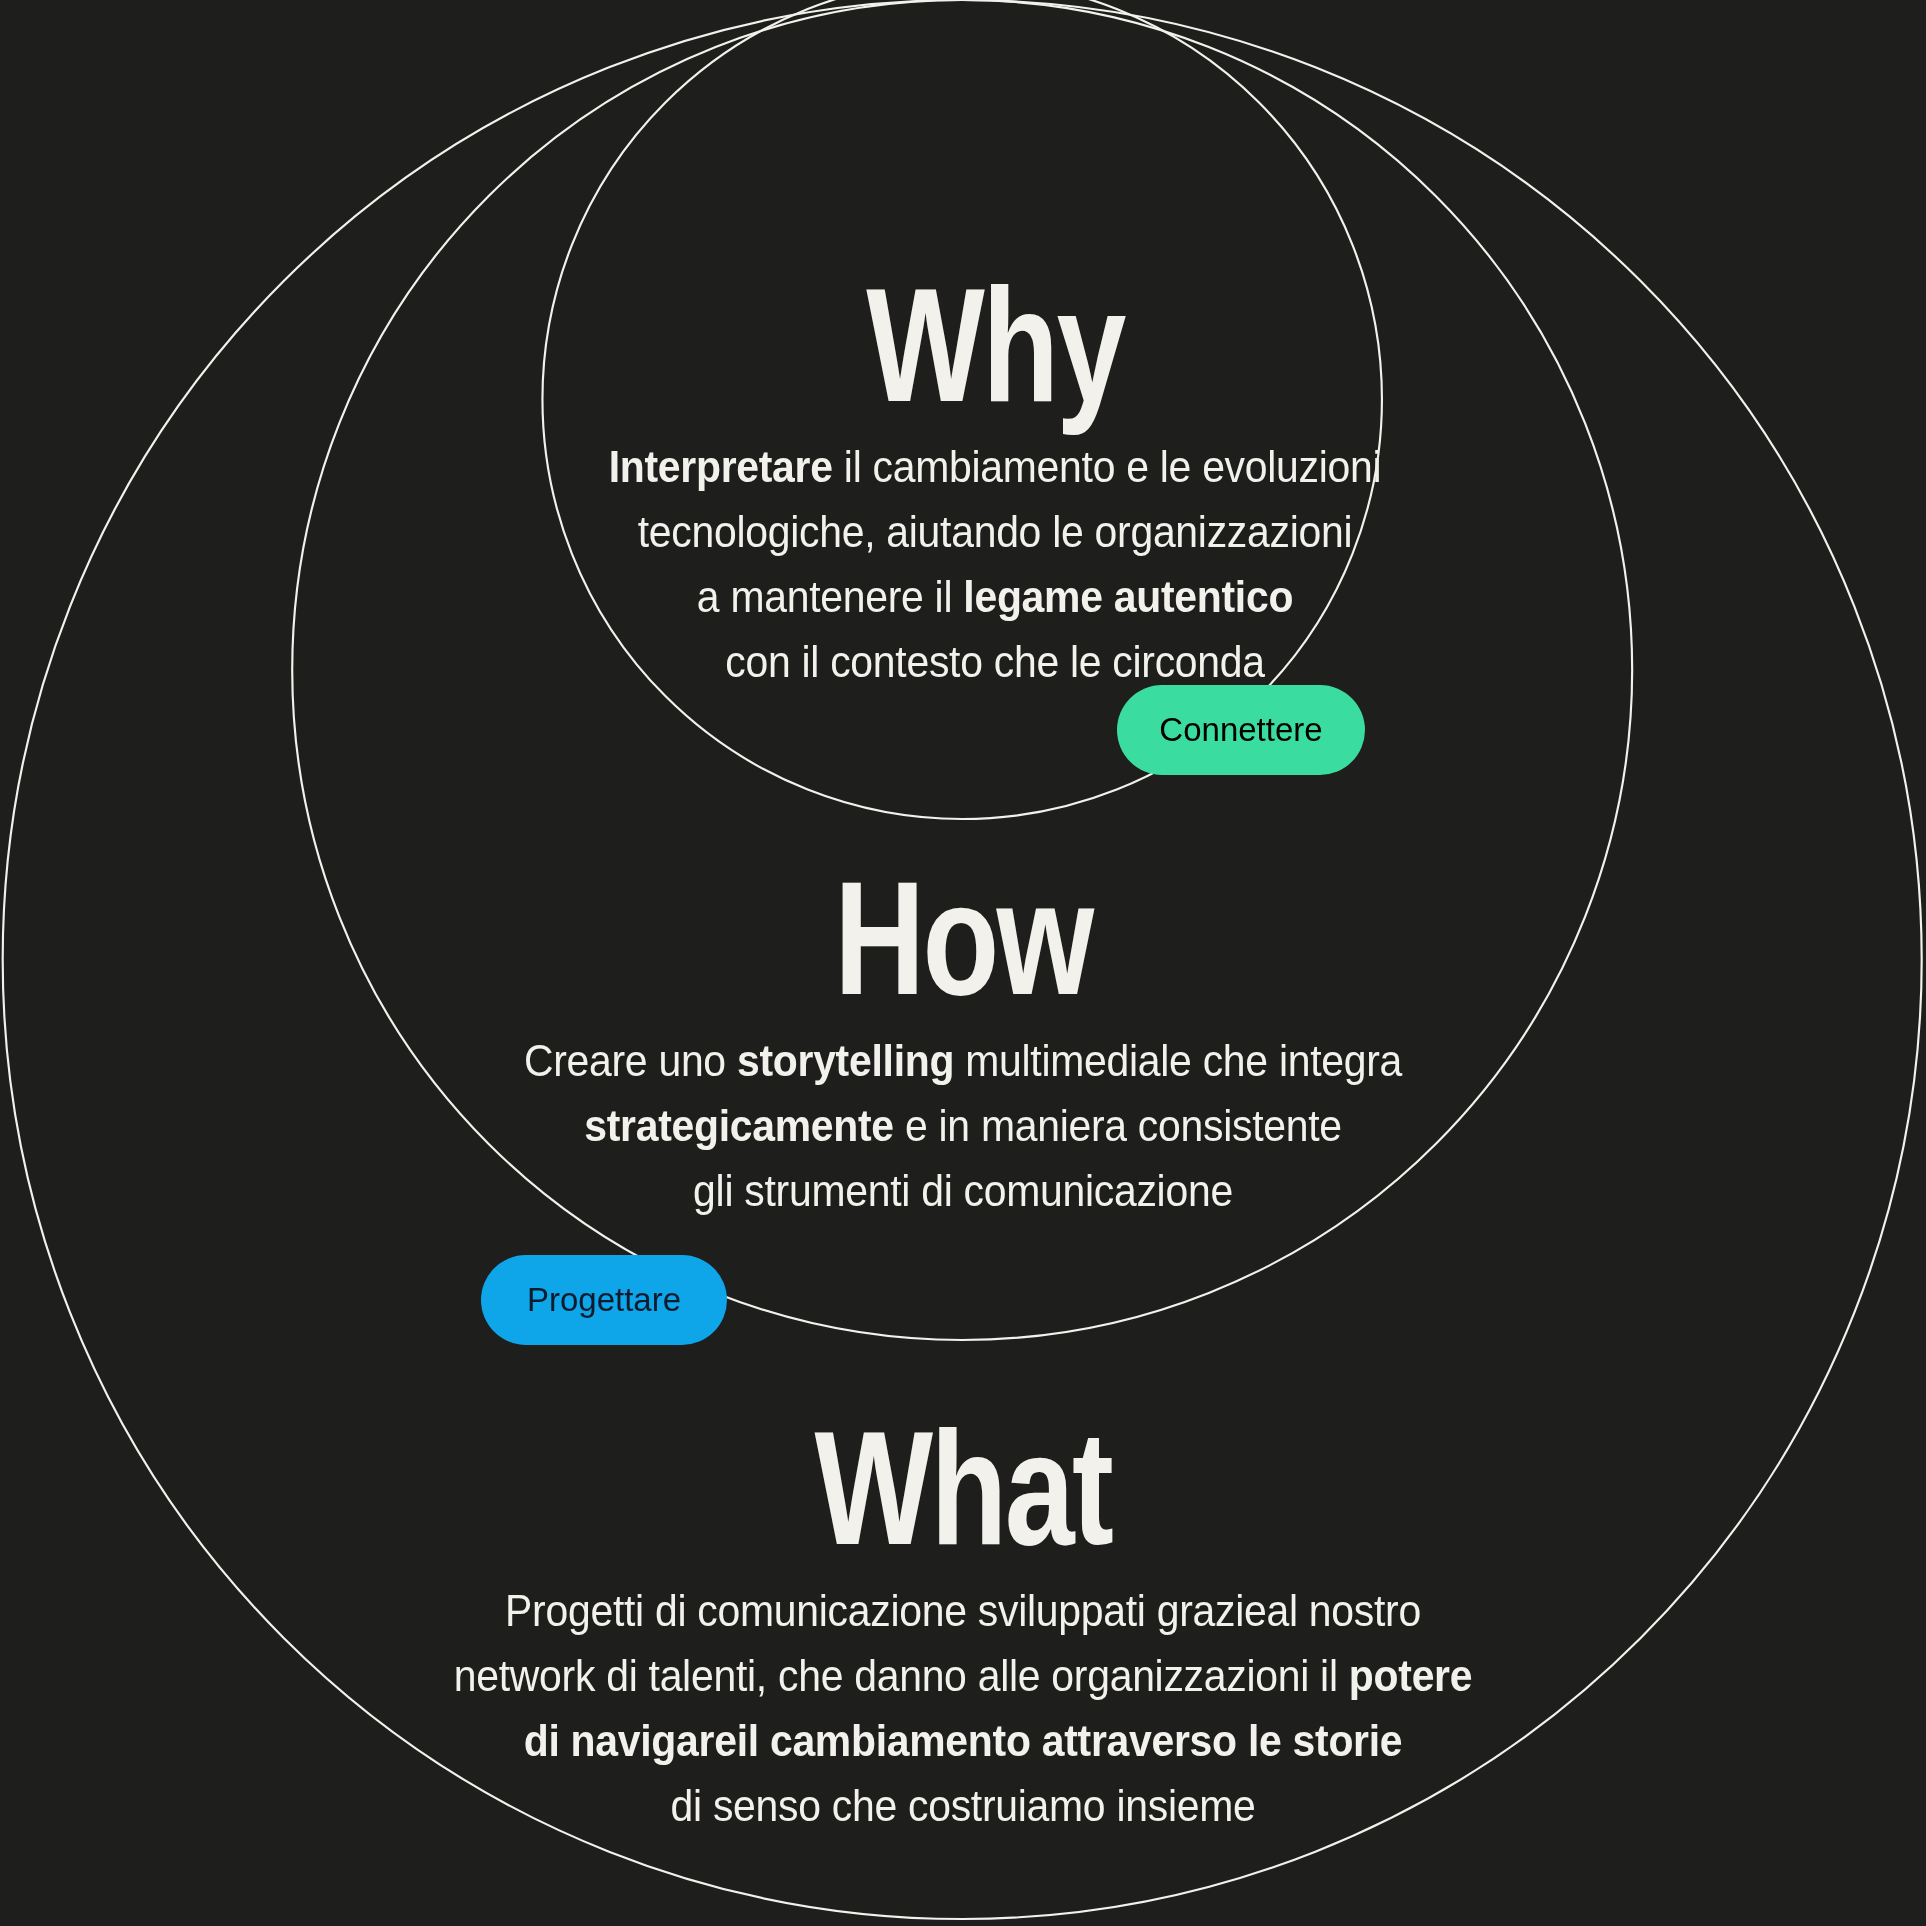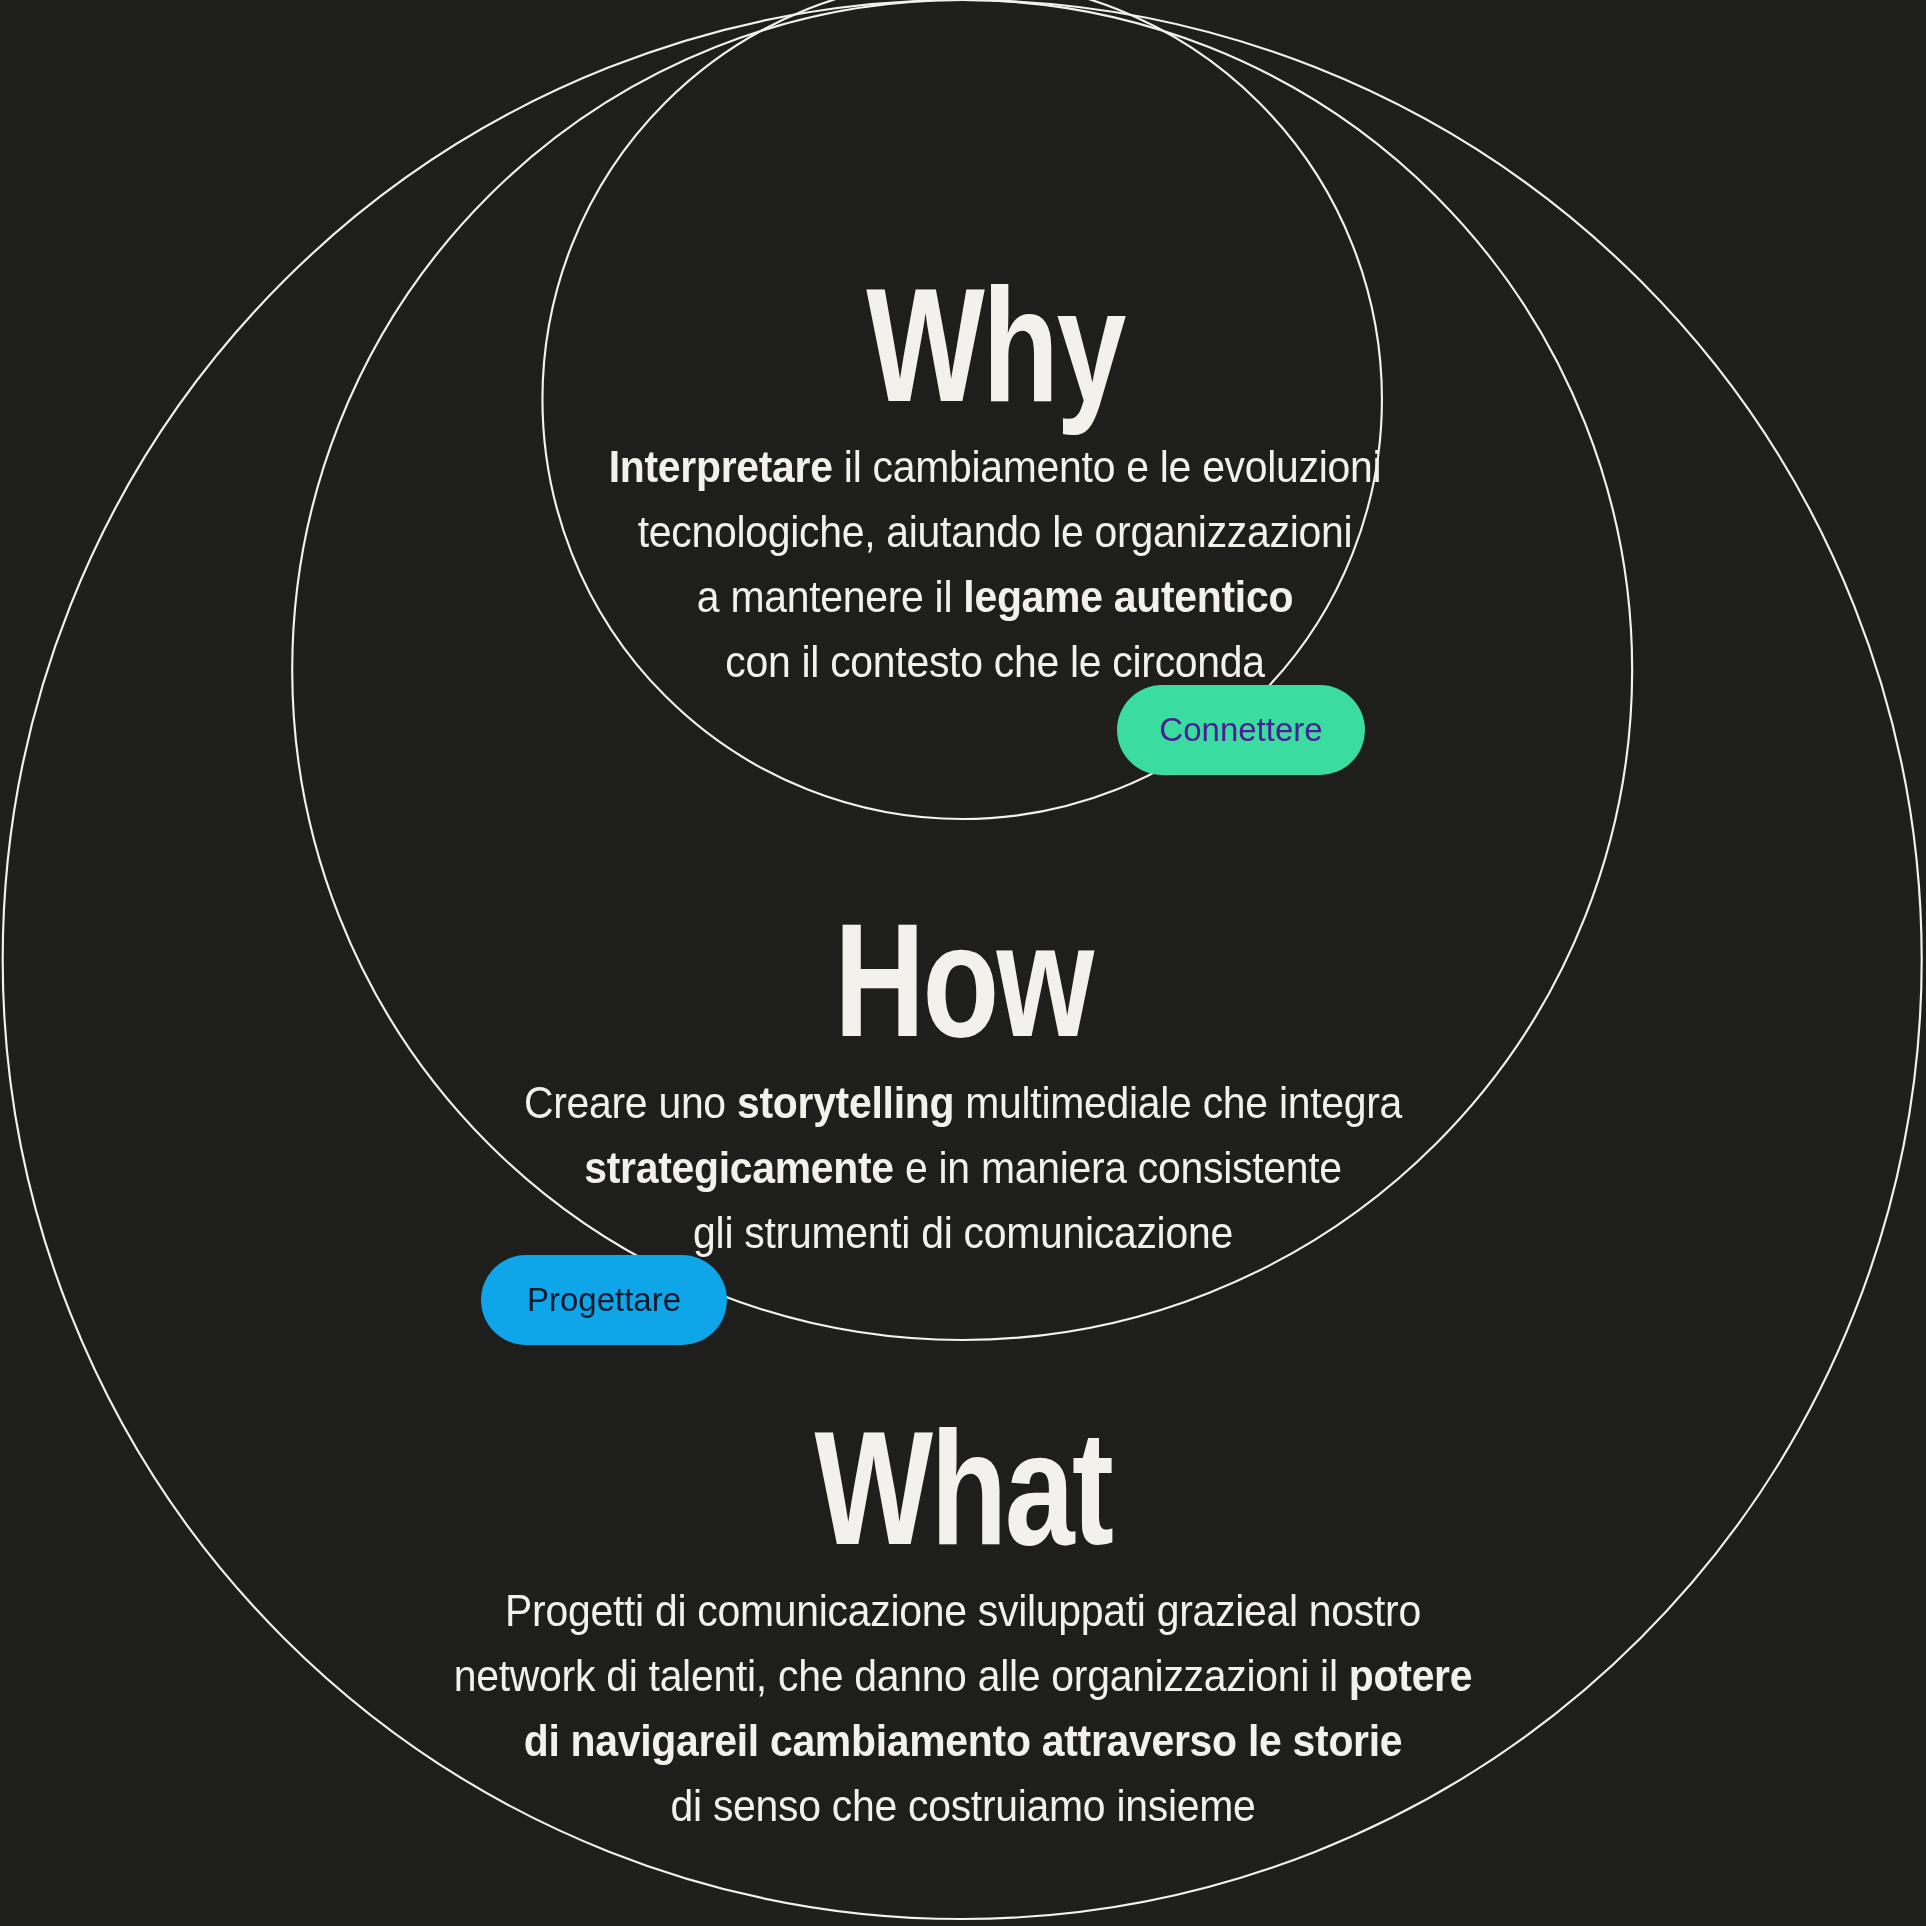--- a/index.html
+++ b/index.html
@@ -62,21 +62,21 @@
     font-weight: 700;
   }
   .block-body .ln {
     display: block;
     white-space: nowrap;
   }
 
   #why-block   { top: 271px; padding-left: 32px; }
   #why-block .block-body { margin-top: 15px; }
 
-  #how-block   { top: 906px; }
+  #how-block   { top: 864px; }
   #how-block .block-body { margin-top: 16px; }
 
   #what-block  { top: 1414px; }
   #what-block .block-body { margin-top: 16px; }
 
   
   .pill {
     position: absolute;
     display: flex;
     align-items: center;
@@ -91,21 +91,21 @@
     box-sizing: border-box;
     white-space: nowrap;
     cursor: pointer;
     user-select: none;
   }
   #pill-connettere {
     left: 1117px;
     top: 685px;
     width: 248px;
     background: #3bdca0;
-    color: #4c1d95;
+    color: #000000;
   }
   #pill-progettare {
     left: 481px;
     top: 1255px;
     width: 246px;
     background: #2c68d8;
     color: #111b2e;
   }
 </style>
 </head>

